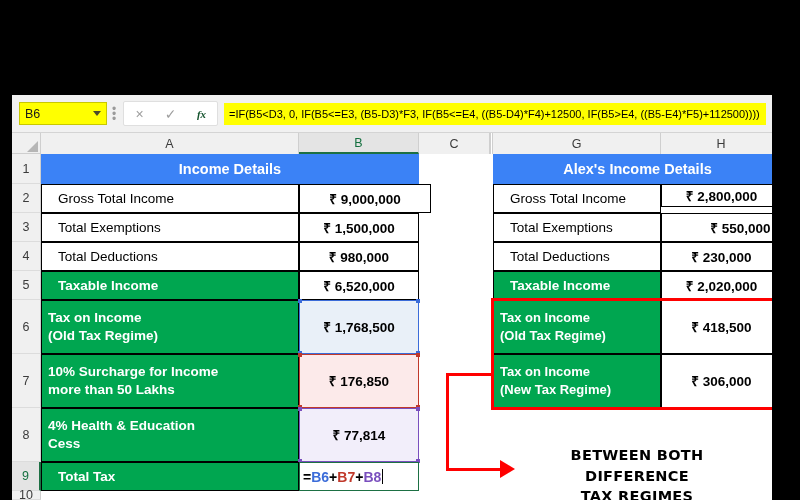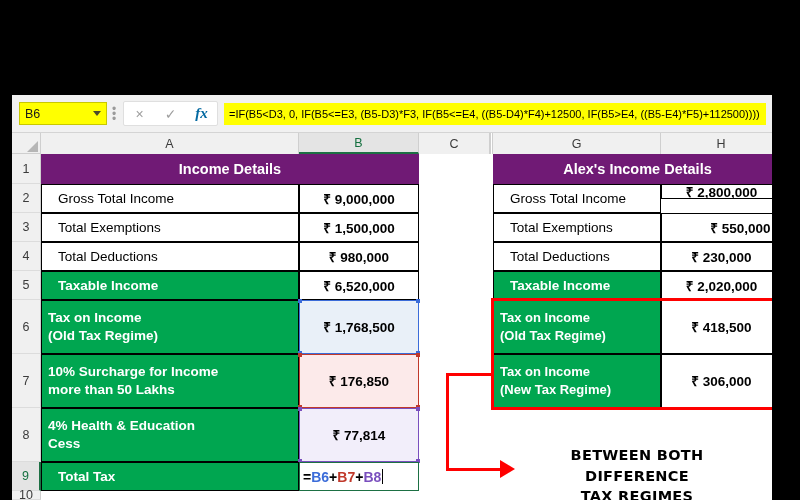--- a/index.html
+++ b/index.html
@@ -54,21 +54,21 @@
     display: flex; align-items: center;
     height: 25px; background: #ffffff;
     border: 1px solid #dfdfdf; border-radius: 2px;
     margin-left: 2px;
   }
   .fb-btn {
     width: 31px; height: 23px;
     display: flex; align-items: center; justify-content: center;
     color: #9e9e9e; font-size: 14px;
   }
-  .fb-btn.fx { font-style: italic; font-family: "Liberation Serif", serif; font-size: 15px; font-weight: bold; color: #0369a1;}
+  .fb-btn.fx { font-style: italic; font-family: "Liberation Serif", serif; font-size: 11px; font-weight: bold; color: #14532d;}
   #formula-input {
     flex: 1; height: 22px;
     margin-left: 6px; margin-right: 6px;
     background: #ffff00;
     display: flex; align-items: center;
     padding-left: 5px;
     font-size: 11px; color: #000000;
     white-space: nowrap; overflow: hidden;
   }
 
@@ -139,21 +139,21 @@
   .cell {
     position: absolute;
     display: flex; align-items: center;
     font-size: 13.5px;
     overflow: hidden;
     background: #ffffff;
   }
   .cell.label   { padding-left: 16px; color: #000000; }
   .cell.value   { justify-content: center; color: #000000; font-weight: bold; }
   .cell.hdr {
-    background: #701a75; color: #ffffff;
+    background: #3b82f6; color: #ffffff;
     font-weight: bold; font-size: 14.5px;
     justify-content: center;
   }
   .cell.green {
     background: #00a650; color: #ffffff; font-weight: bold;
   }
   .cell.boxed { border: 1px solid #000000; }
   .cell.two-line {
     flex-direction: column; align-items: flex-start;
     justify-content: center; line-height: 1.35;
@@ -270,21 +270,21 @@
     <div class="row-head" style="top:138px; height:29px;">5</div>
     <div class="row-head" style="top:167px; height:54px;">6</div>
     <div class="row-head" style="top:221px; height:54px;">7</div>
     <div class="row-head" style="top:275px; height:54px;">8</div>
     <div class="row-head active" style="top:329px; height:29px;">9</div>
     <div class="row-head" style="top:358px; height:9px;">10</div>
 
     <div class="cell hdr" style="left:29px; top:21px; width:378px; height:30px;">Income Details</div>
 
     <div class="cell label boxed" style="left:29px;  top:51px; width:258px; height:29px;">Gross Total Income</div>
-    <div class="cell value boxed" style="left:287px; top:51px; width:120px; height:29px;">₹ 9,000,000</div>
+    <div class="cell value boxed" style="left:287px; top:51px; width:132px; height:29px;">₹ 9,000,000</div>
 
     <div class="cell label boxed" style="left:29px;  top:80px; width:258px; height:29px;">Total Exemptions</div>
     <div class="cell value boxed" style="left:287px; top:80px; width:120px; height:29px;">₹ 1,500,000</div>
 
     <div class="cell label boxed" style="left:29px;  top:109px; width:258px; height:29px;">Total Deductions</div>
     <div class="cell value boxed" style="left:287px; top:109px; width:120px; height:29px;">₹ 980,000</div>
 
     <div class="cell label green boxed" style="left:29px;  top:138px; width:258px; height:29px;">Taxable Income</div>
     <div class="cell value boxed" style="left:287px; top:138px; width:120px; height:29px;">₹ 6,520,000</div>
 
@@ -331,21 +331,21 @@
       <span class="tok-op1">+</span>
       <span class="tok-b7">B7</span>
       <span class="tok-op2">+</span>
       <span class="tok-b8">B8</span>
       <span class="caret"></span>
     </div>
 
     <div class="cell hdr" style="left:481px; top:21px; width:289px; height:30px;">Alex's Income Details</div>
 
     <div class="cell label boxed" style="left:481px; top:51px; width:168px; height:29px;">Gross Total Income</div>
-    <div class="cell value boxed" style="left:649px; top:51px; width:121px; height:15px;">₹ 2,800,000</div>
+    <div class="cell value boxed" style="left:649px; top:51px; width:121px; height:23px;">₹ 2,800,000</div>
 
     <div class="cell label boxed" style="left:481px; top:80px; width:168px; height:29px;">Total Exemptions</div>
     <div class="cell value boxed" style="left:649px; top:80px; width:121px; height:29px;padding-left:38px;">₹ 550,000</div>
 
     <div class="cell label boxed" style="left:481px; top:109px; width:168px; height:29px;">Total Deductions</div>
     <div class="cell value boxed" style="left:649px; top:109px; width:121px; height:29px;">₹ 230,000</div>
 
     <div class="cell label green boxed" style="left:481px; top:138px; width:168px; height:29px;">Taxable Income</div>
     <div class="cell value boxed" style="left:649px; top:138px; width:121px; height:29px;">₹ 2,020,000</div>
 

